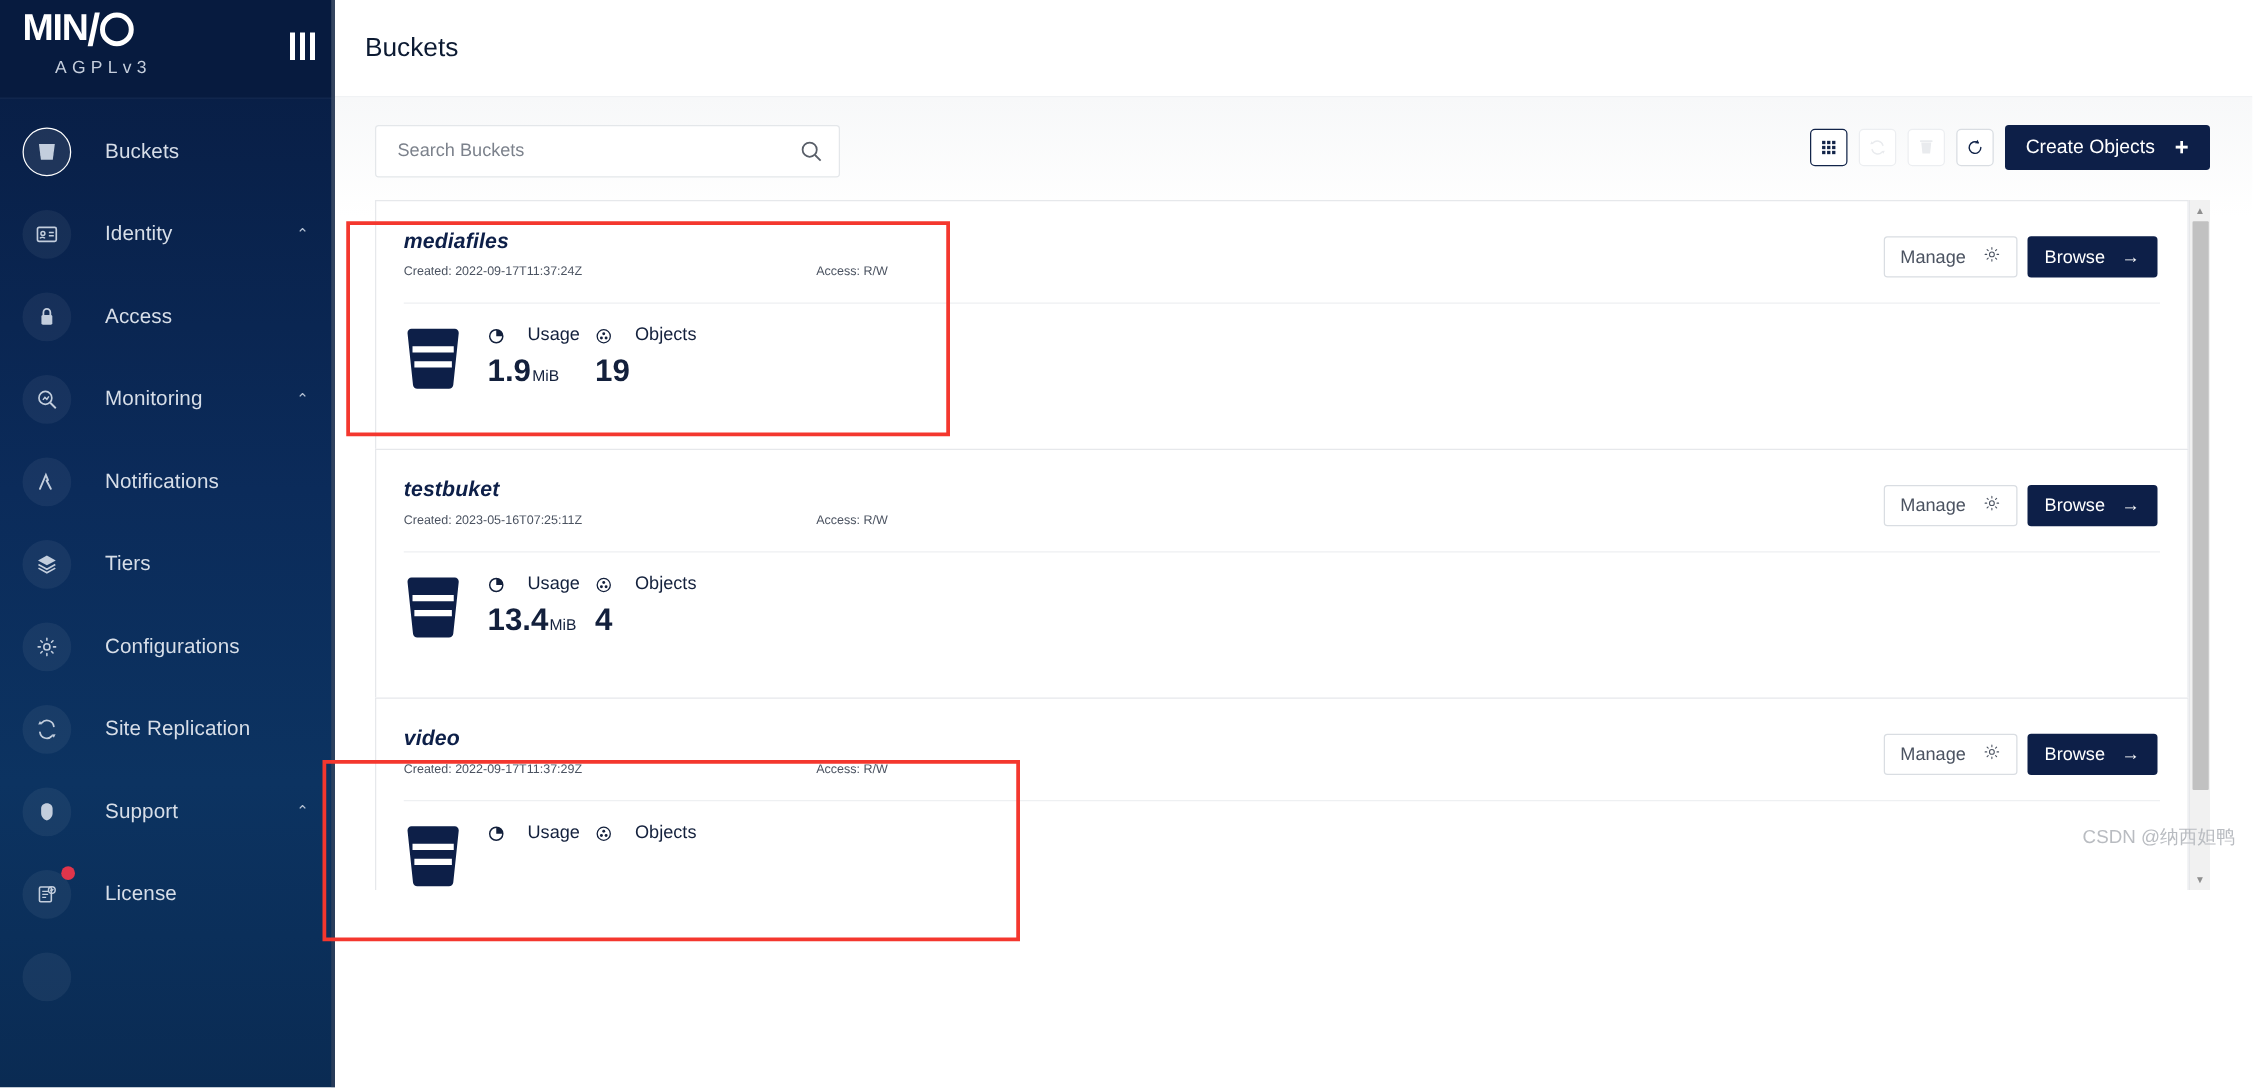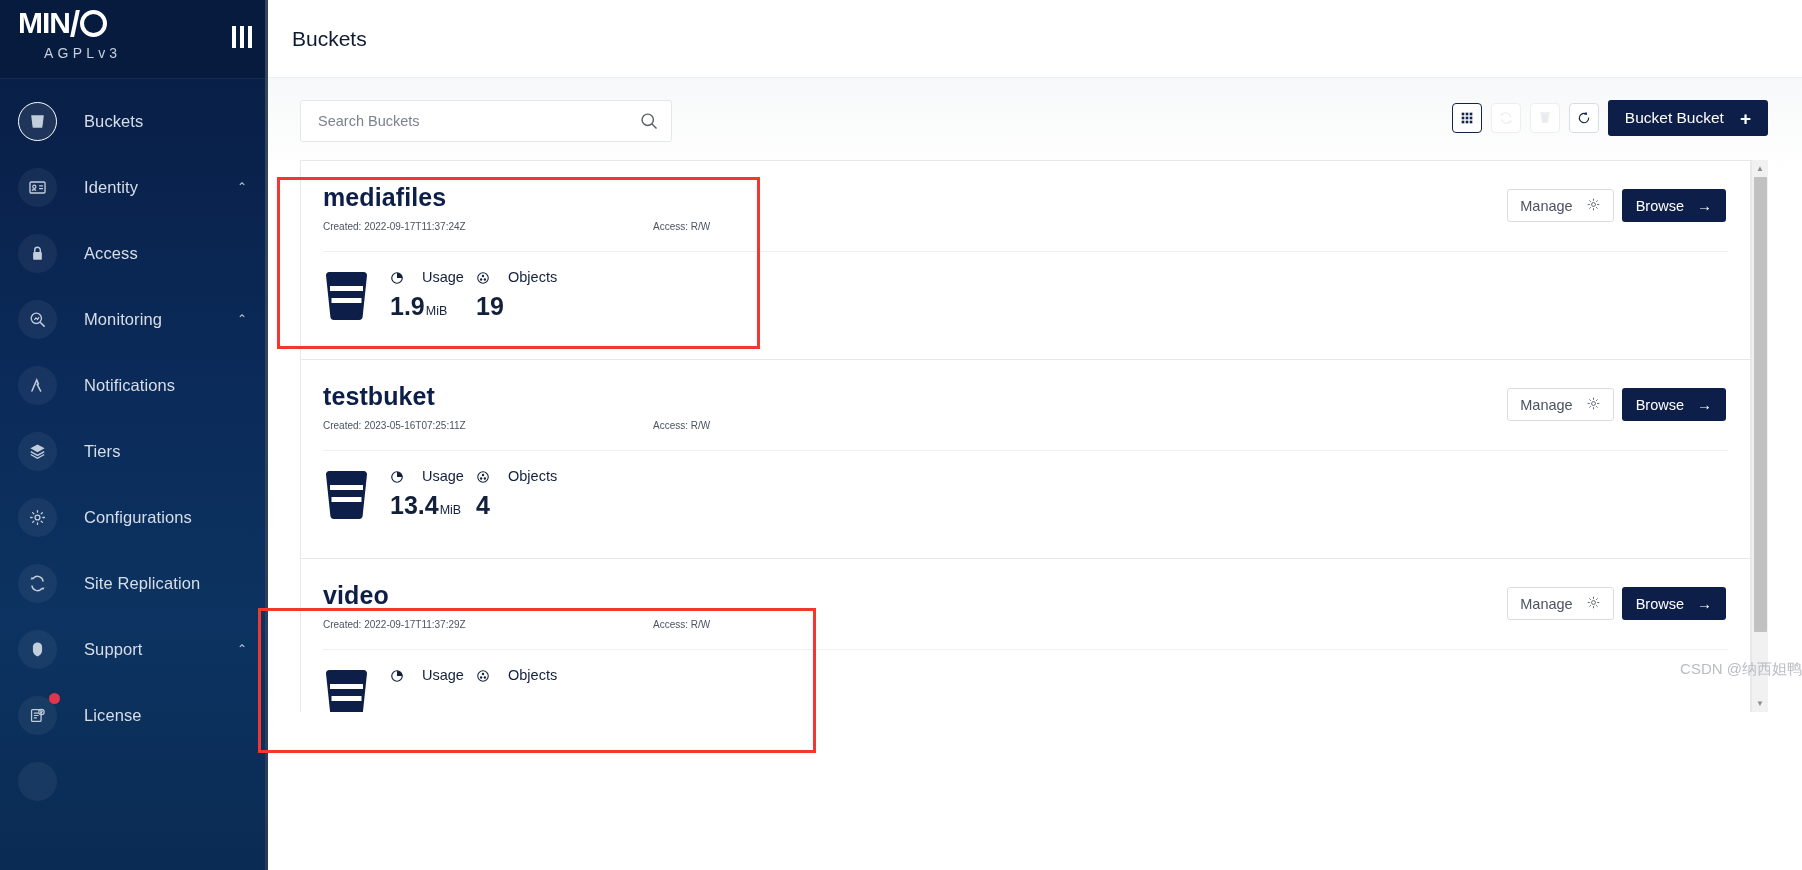--- a/index.html
+++ b/index.html
@@ -176,22 +176,23 @@
     height: 199px;
     padding: 22px 0 0 22px;
   }
   .bucket-card:last-child { border-bottom: 1px solid #e6e8eb; }
   .card-head {
     display: flex; align-items: flex-start;
     padding-right: 24px;
   }
   .card-headleft { flex: 1; }
   .bucket-name {
-    font-size: 25px; color: #0d1f48; font-weight: 700; letter-spacing: 0.1px;
+    font-size: 17px; color: #0d1f48; font-weight: 700; letter-spacing: 0.1px;
     line-height: 1.15;
+    font-style: italic;
   }
   .bucket-meta {
     margin-top: 9px; display: flex; align-items: center;
     font-size: 10px; color: #4b5361;
   }
   .bucket-created { width: 330px; }
   .card-actions { display: flex; gap: 8px; padding-top: 6px; }
   .manage-btn {
     height: 33px; min-width: 98px; background: #ffffff; color: #4b5361;
     border: 1px solid #d9dde2; border-radius: 3px;
@@ -250,21 +251,21 @@
   }
 
   
   .annot {
     position: absolute; border: 3px solid #f4372e; pointer-events: none; z-index: 40;
   }
   #annot-1 { left: 277px; top: 177px;  width: 483px; height: 172px; }
   #annot-2 { left: 258px; top: 608px;  width: 558px; height: 145px; }
 
   .watermark {
-    position: absolute; right: 0; bottom: 14px;
+    position: absolute; right: 14px; bottom: 14px;
     font-size: 15px; color: #b9bcc1; z-index: 50;
     font-family: "Liberation Sans", sans-serif;
   }
 </style>
 </head>
 <body>
 
 <div class="app">
 
   <aside class="sidebar">
@@ -449,21 +450,21 @@
                 <rect class="off" x="4.5" y="3.2" width="15" height="2.3" rx="0.6"></rect>
             </svg>
           </div>
           <div class="icon-btn">
             <svg viewBox="0 0 24 24">
               <path class="onstroke" d="M19 12a7 7 0 11-3.3-5.9" stroke-linecap="round"></path>
               <path class="on" d="M15.2 2.6l1.6 4.6-4.8-.4z"></path>
             </svg>
           </div>
           <button class="create-btn">
-            <span>Bucket Bucket</span>
+            <span>Create Objects</span>
             <span class="plus">+</span>
           </button>
         </div>
       </div>
 
       <div class="list-panel">
         <div class="list-scroll">
 
           <div class="bucket-card">
             <div class="card-head">

